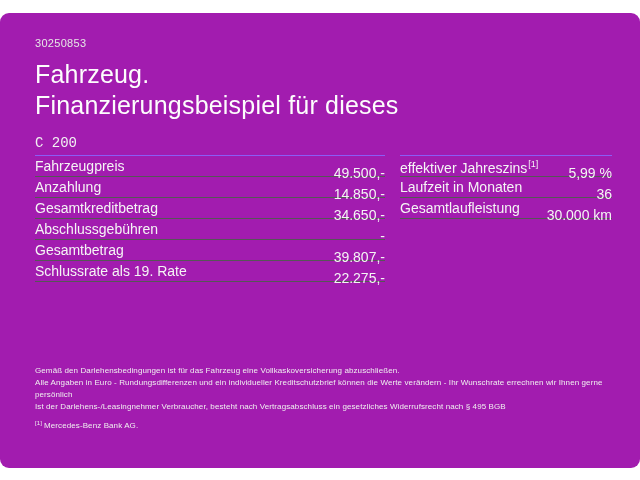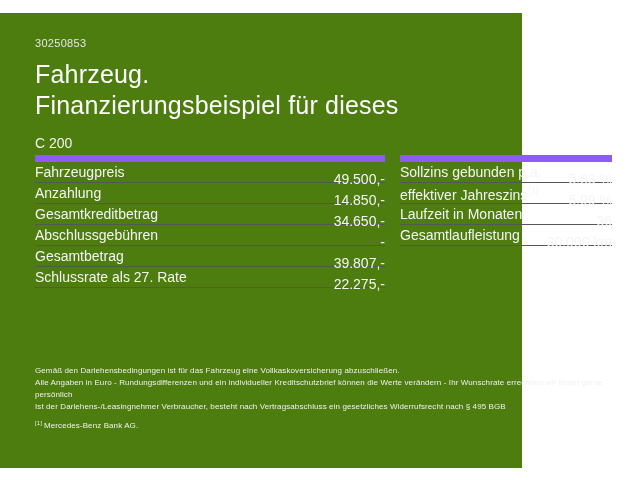--- a/index.html
+++ b/index.html
@@ -5,39 +5,39 @@
   html, body { margin:0; padding:0; }
   body {
     width:640px; height:480px;
     background:#ffffff;
     font-family:"Liberation Sans", sans-serif;
     position:relative;
     overflow:hidden;
   }
   .stage {
     position:absolute; left:0; top:13px;
-    width:522px; height:455px;
-    background:#4d7c0f; color:#ffffff;
+    width:640px; height:455px;
+    background:#a21caf; color:#ffffff;border-radius:9px;
   }
   .doc-id {
     position:absolute; left:35px; top:24px;
     font-size:11px; color:#e6e6e6; letter-spacing:0.3px;
   }
   .page-title {
     position:absolute; left:35px; top:46px;
     font-size:25px; line-height:31px; font-weight:400; color:#fdfdfd;
     letter-spacing:0.2px;
   }
   .model-name {
     position:absolute; left:35px; top:122px;
-    font-size:14px; color:#f2f2f2;
+    font-size:14px; color:#f2f2f2;font-family:Liberation Mono, monospace;
   }
   .ftable {
     position:absolute; top:142px;
-    border-top:7px solid #8b5cf6;
+    border-top:1px solid #8b5cf6;
     font-size:14px;
   }
   .ftable.left  { left:35px;  width:350px; }
   .ftable.right { left:400px; width:212px; }
   .trow {
     display:flex; justify-content:space-between; align-items:center;
     height:20px; line-height:20px;
     border-bottom:1px solid #565656;
     color:#f5f5f5; white-space:nowrap;
   }
@@ -83,30 +83,26 @@
       </div>
       <div class="trow">
         <span class="tlabel">Abschlussgebühren</span>
         <span class="tvalue">-</span>
       </div>
       <div class="trow">
         <span class="tlabel">Gesamtbetrag</span>
         <span class="tvalue">39.807,-</span>
       </div>
       <div class="trow">
-        <span class="tlabel">Schlussrate als 27. Rate</span>
+        <span class="tlabel">Schlussrate als 19. Rate</span>
         <span class="tvalue">22.275,-</span>
       </div>
     </div>
 
   <div class="ftable right">
-      <div class="trow">
-        <span class="tlabel">Sollzins gebunden p.a.</span>
-        <span class="tvalue">5,83 %</span>
-      </div>
       <div class="trow">
         <span class="tlabel">effektiver Jahreszins<sup>[1]</sup></span>
         <span class="tvalue">5,99 %</span>
       </div>
       <div class="trow">
         <span class="tlabel">Laufzeit in Monaten</span>
         <span class="tvalue">36</span>
       </div>
       <div class="trow">
         <span class="tlabel">Gesamtlaufleistung</span>

